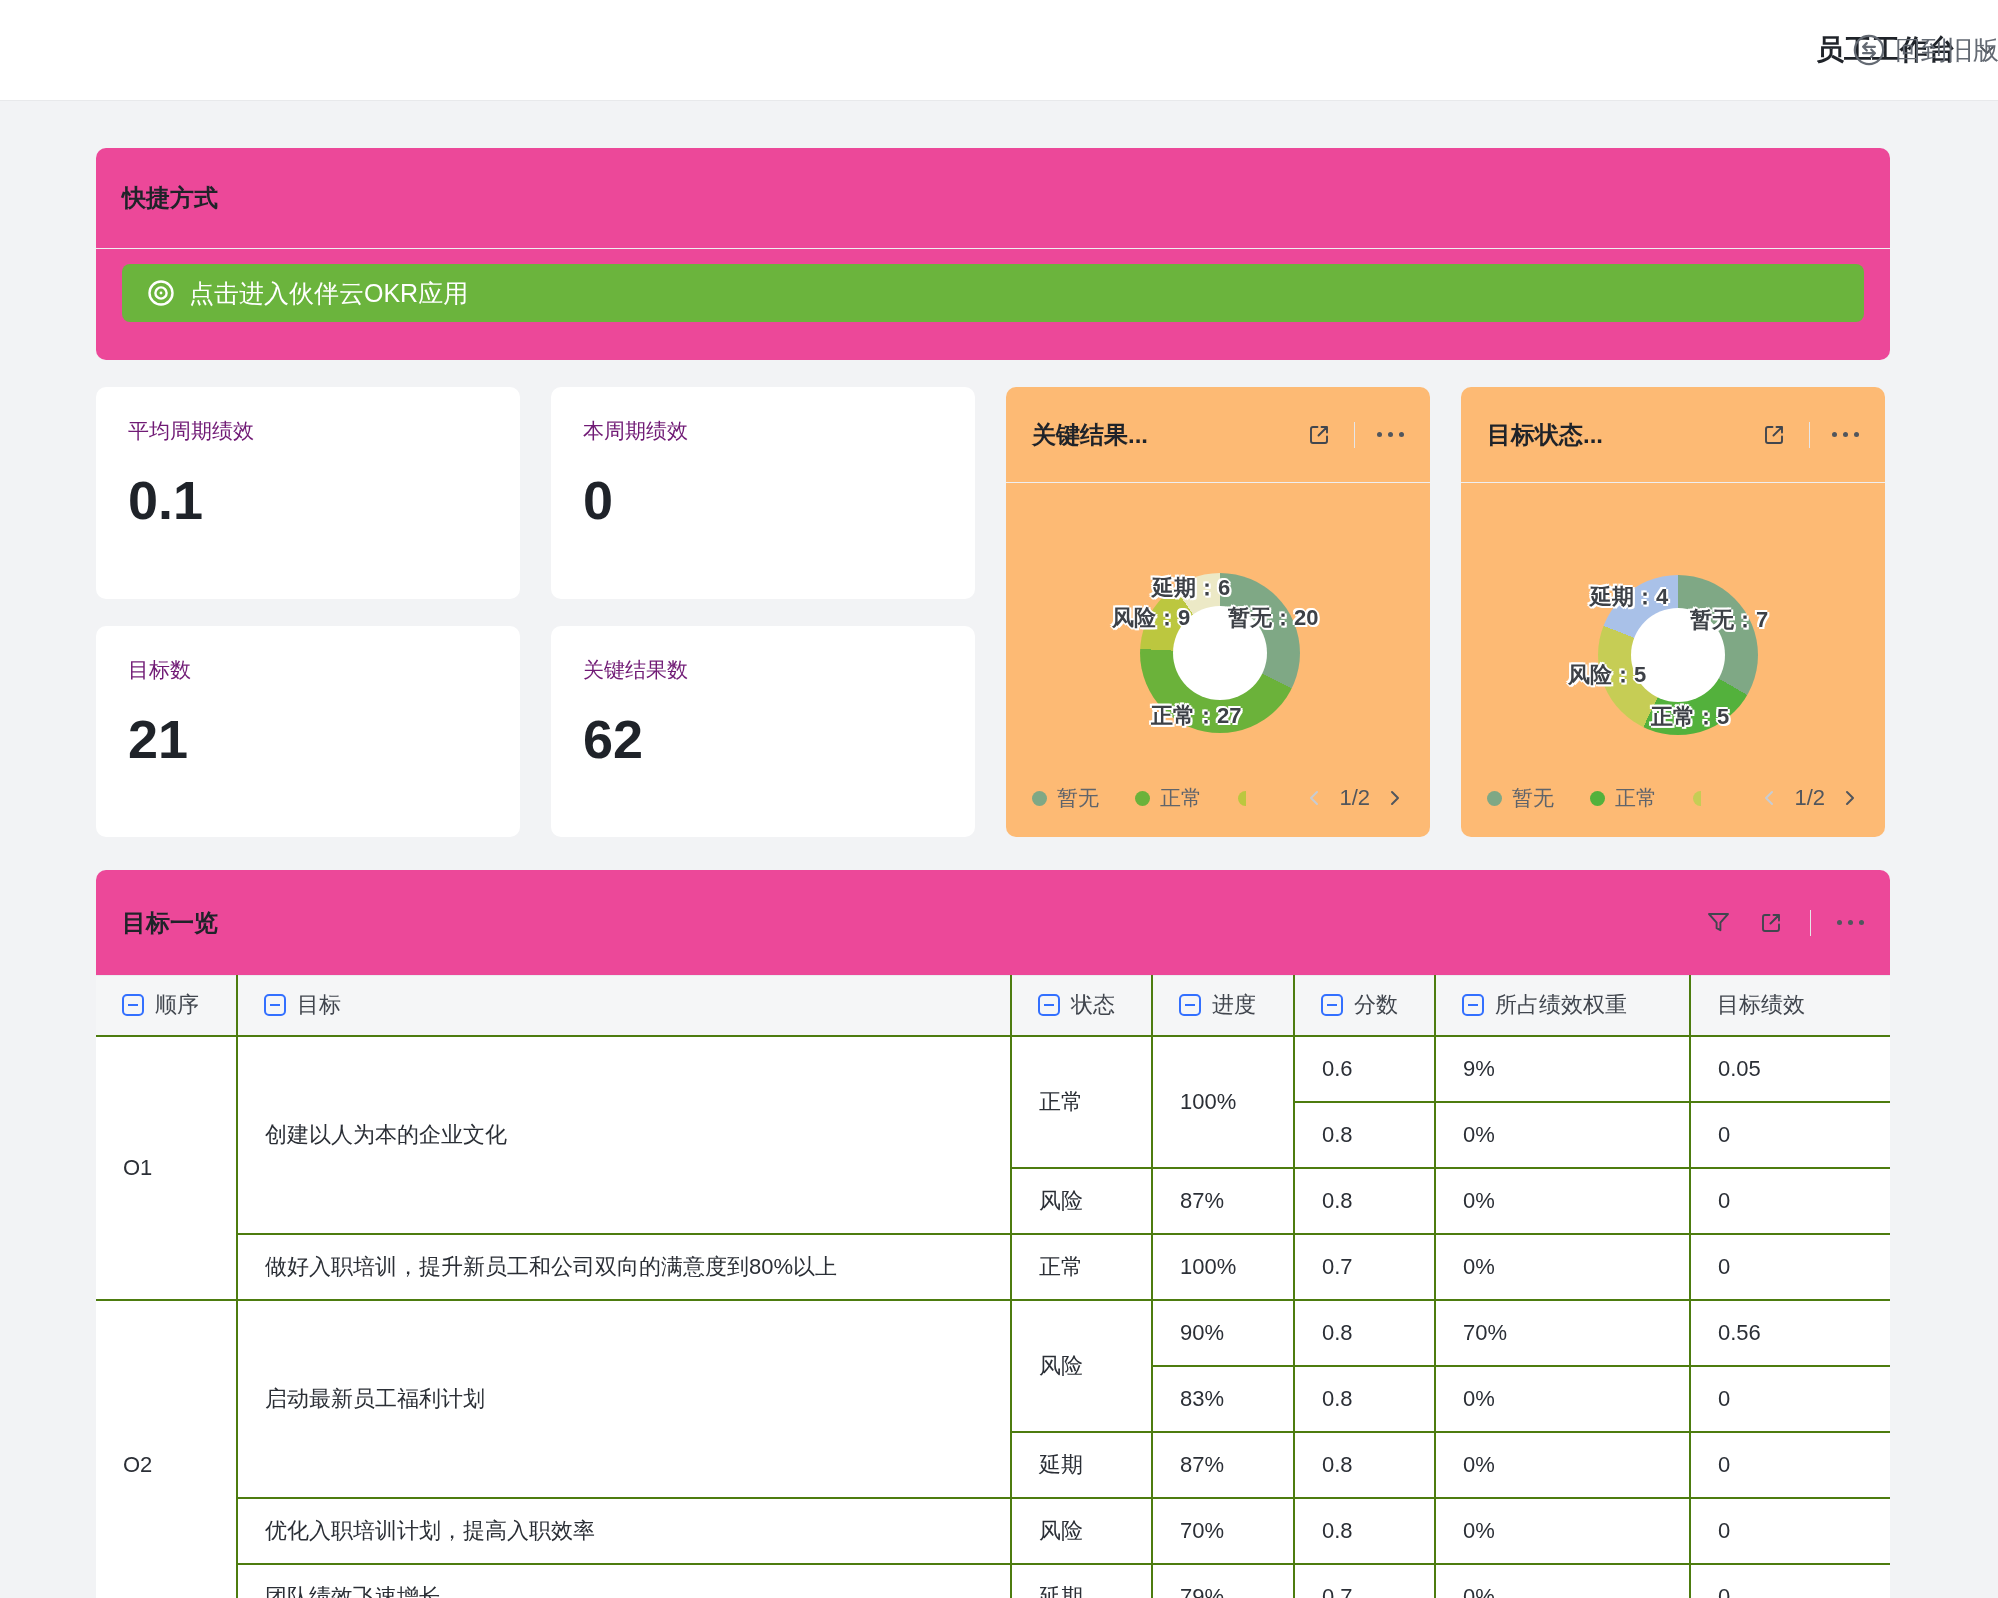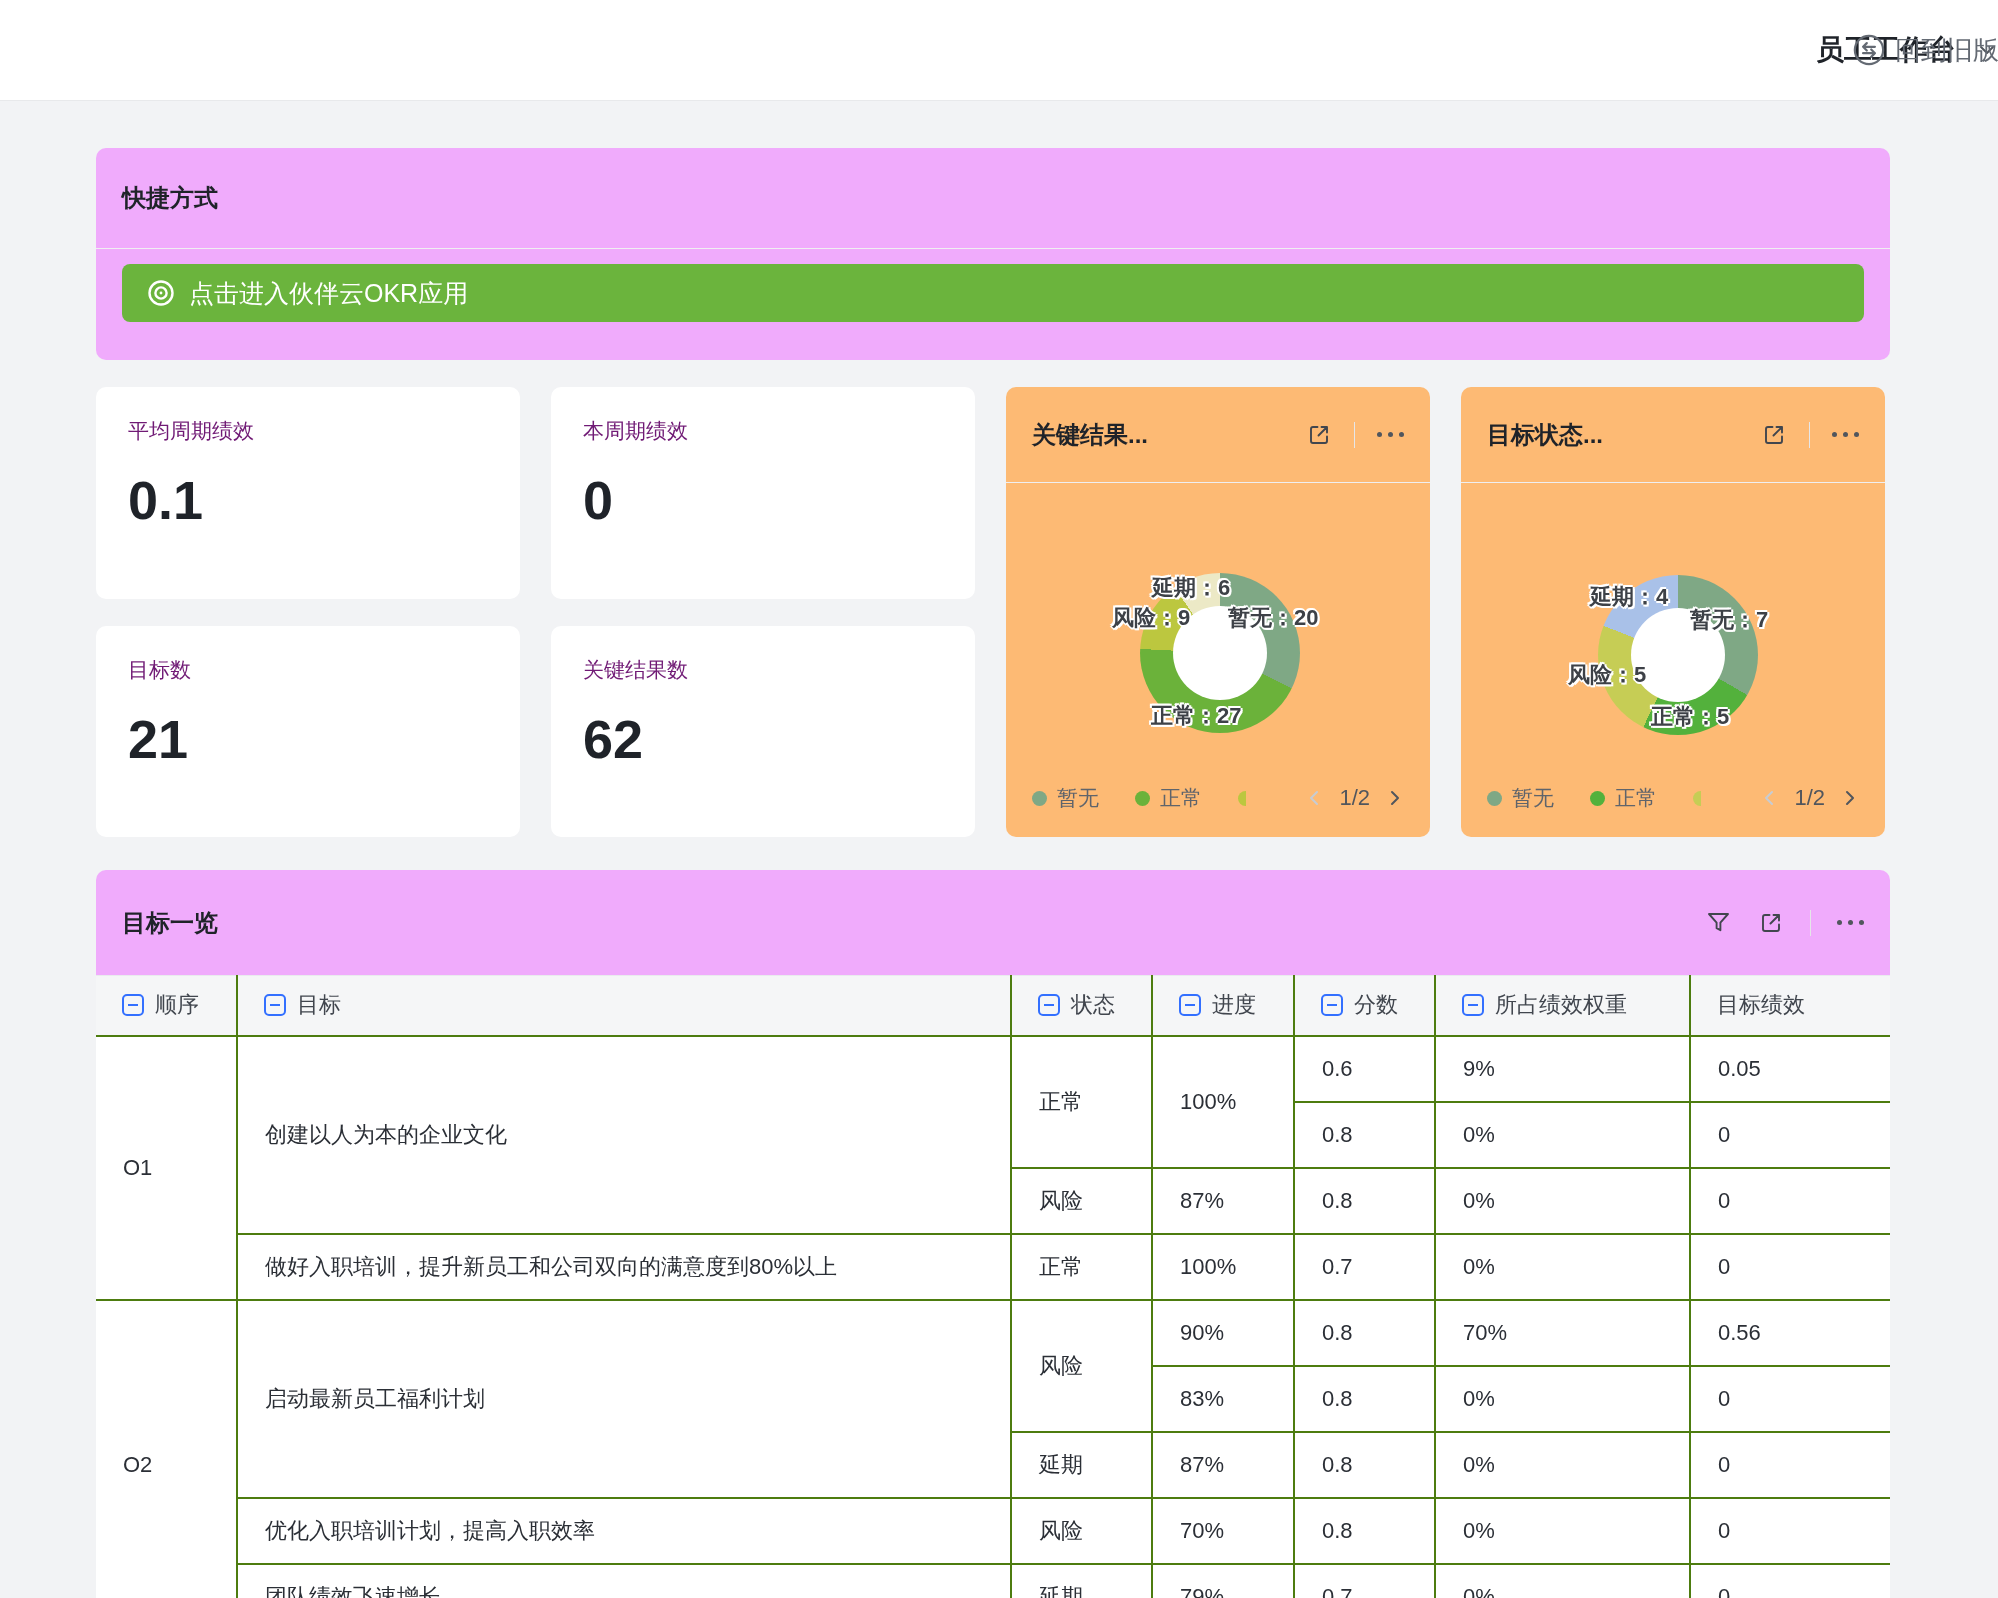--- a/index.html
+++ b/index.html
@@ -10,21 +10,21 @@
     color:#1f2329;
   }
   
   .topbar{position:relative;height:100px;background:#fff;border-bottom:1px solid #e8e9eb;}
   .topbar-center{position:absolute;inset:0;display:flex;align-items:center;justify-content:flex-end;gap:20px;cursor:pointer;}
   .topbar-title{font-size:28px;font-weight:600;color:#1f2329;}
   .back-old{position:absolute;left:1853px;top:0;height:100px;display:flex;align-items:center;gap:10px;white-space:nowrap;cursor:pointer;}
   .back-old-label{font-size:26px;color:#646a73;}
   
   .content{margin-left:96px;width:1794px;}
-  .card{background:#f0abfc;border-radius:10px;}
+  .card{background:#ec4899;border-radius:10px;}
   .card-head{height:100px;display:flex;align-items:center;padding:0 26px;border-bottom:1px solid #efeff1;}
   .card-title{font-size:24px;font-weight:700;color:#1f2329;}
   
   .shortcut-card{margin-top:47px;}
   .shortcut-body{padding:15px 26px 38px;}
   .shortcut-btn{height:58px;border-radius:8px;display:flex;align-items:center;gap:13px;padding-left:24px;cursor:pointer;}
   .shortcut-btn-label{color:#fff;font-size:25px;font-weight:500;}
   
   .cards-row{margin-top:27px;display:flex;gap:31px;align-items:stretch;}
   .stats-grid{width:879px;height:450px;display:grid;grid-template-columns:424px 424px;grid-template-rows:1fr 1fr;gap:27px 31px;}

